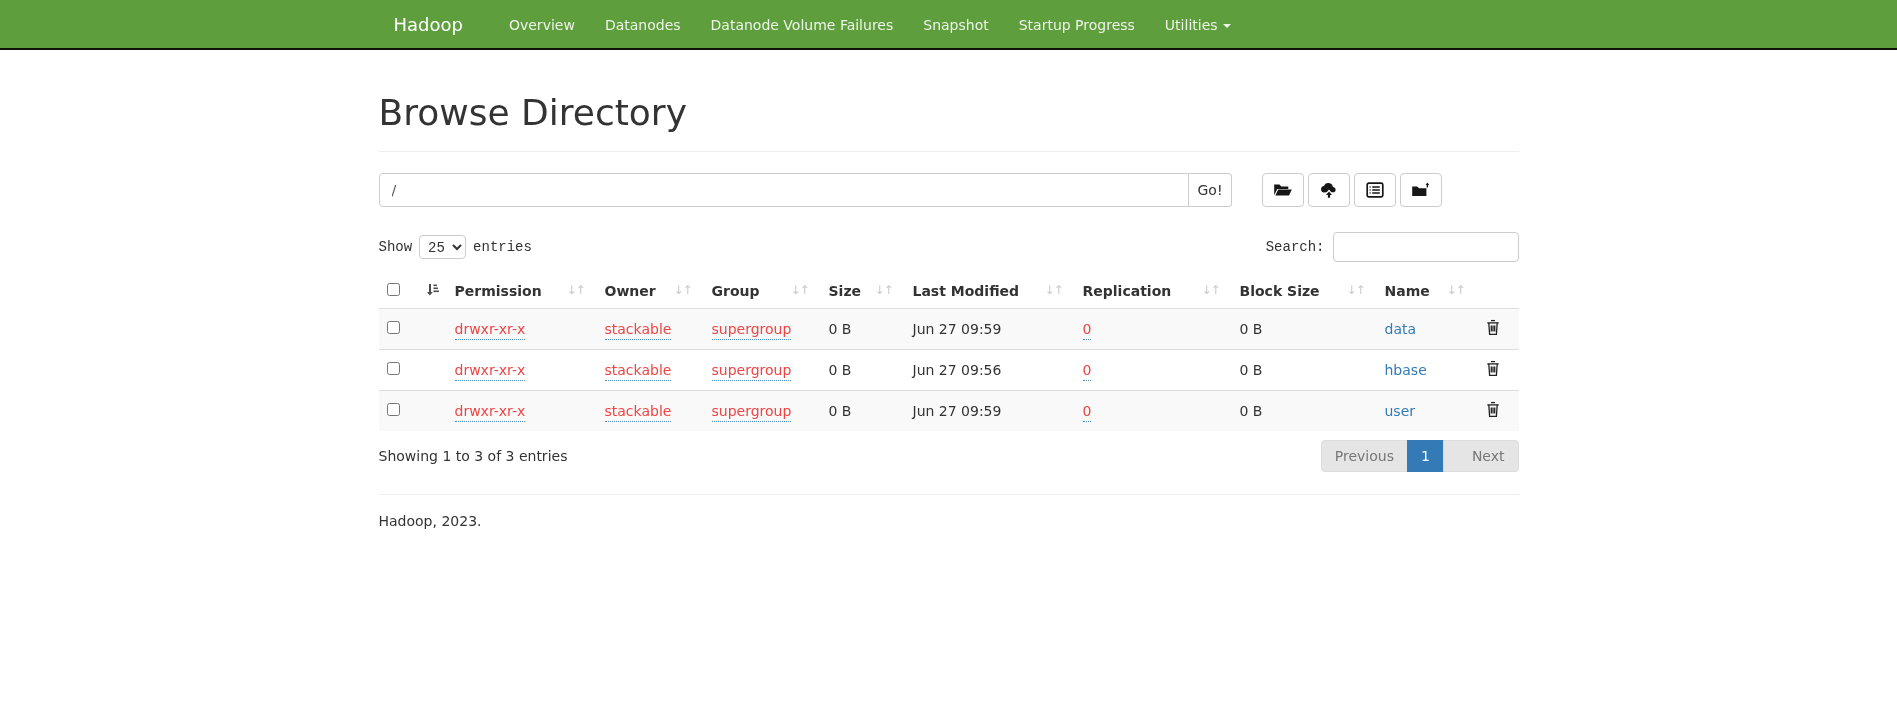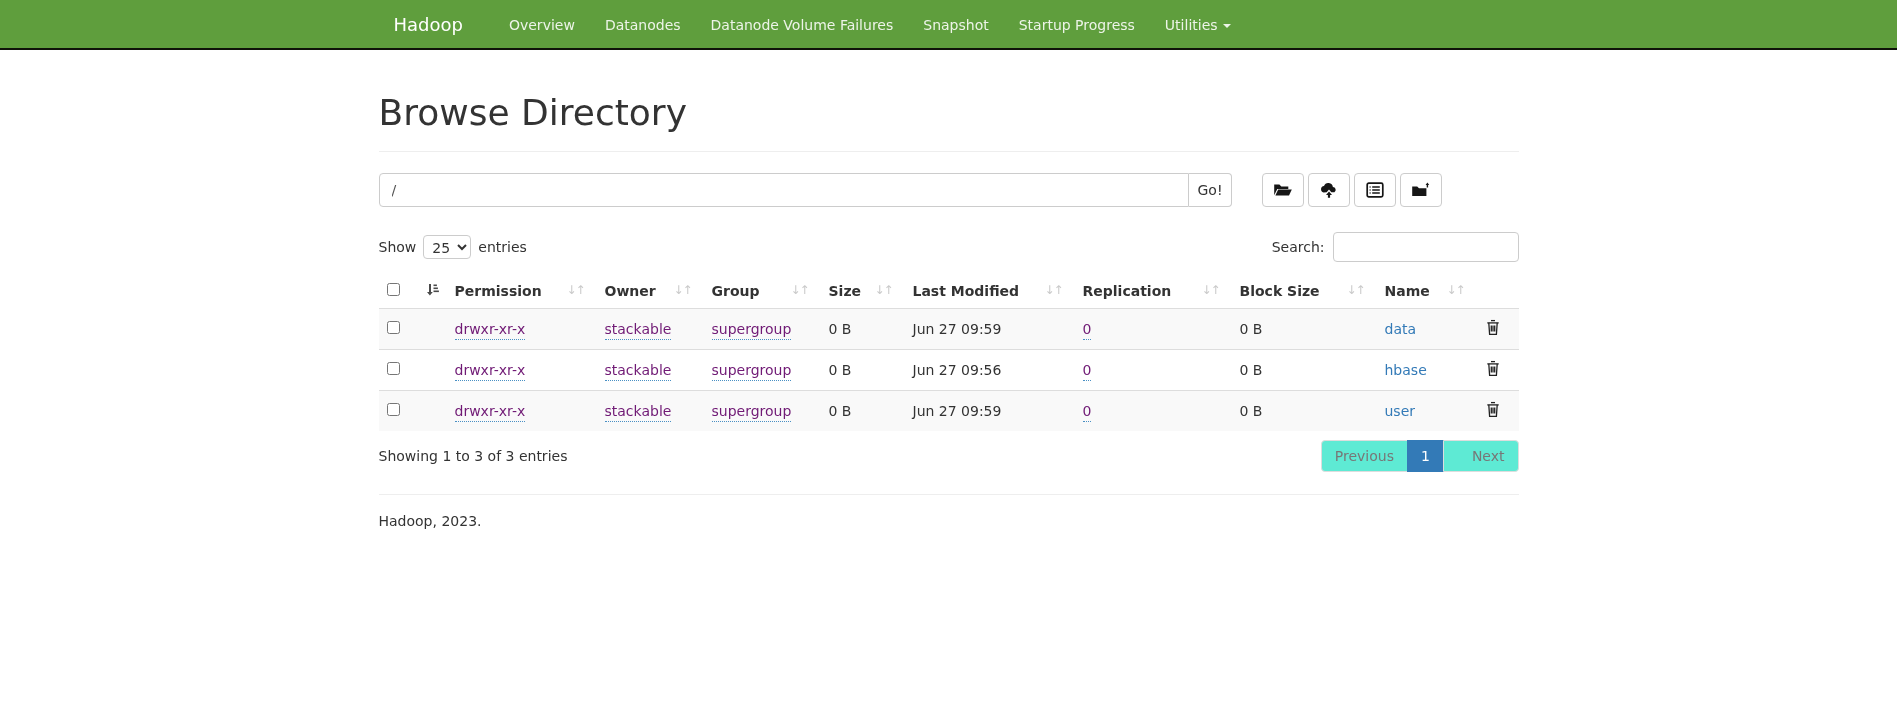--- a/index.html
+++ b/index.html
@@ -48,21 +48,21 @@
   }
   .btn-toolbar { display: flex; margin-left: 30px; }
   .icon-btn {
     width: 42px; height: 34px; margin-right: 4px; background: #fff;
     border: 1px solid #ccc; border-radius: 4px; cursor: pointer;
     display: flex; align-items: center; justify-content: center; padding: 0;
   }
   .icon-btn svg { display: block; }
 
   
-  .controls-row { display: flex; justify-content: space-between; align-items: center; margin: 16px 0 12px; }
+  .controls-row { display: flex; justify-content: space-between; align-items: center; margin: 16px 0 12px; font-family: Liberation Mono, monospace; }
   .length-control { display: flex; align-items: center; }
   .page-size-select {
     height: 24px; margin: 0 7px; padding: 3px 4px; font-size: 14px; color: #333;
     border: 1px solid #ccc; border-radius: 4px; background: #fff; font-family: inherit;
   }
   .search-control { display: flex; align-items: center; }
   .search-control label { margin-right: 8px; }
   .search-input {
     width: 186px; height: 30px; padding: 4px 8px; font-size: 14px;
     border: 1px solid #ccc; border-radius: 4px; outline: none; font-family: inherit;
@@ -75,32 +75,32 @@
     border-bottom: 1px solid #ddd; position: relative; white-space: nowrap; cursor: pointer;
   }
   table.explorer td { padding: 10px 8px; border-top: 1px solid #ddd; white-space: nowrap; }
   table.explorer tbody tr:nth-child(odd) { background: #f9f9f9; }
   .sort-both {
     position: absolute; right: 12px; top: 50%; transform: translateY(-54%);
     color: #c9c9c9; font-size: 12px; letter-spacing: -1px; font-weight: normal;
   }
   .sort-active { position: absolute; right: 8px; top: 50%; transform: translateY(-50%); }
   .editable {
-    border-bottom: 1px dotted #4a90c4; padding-bottom: 2px; cursor: pointer; color: #701a75;
+    border-bottom: 1px dotted #4a90c4; padding-bottom: 2px; cursor: pointer; color: #ef4444;
   }
   a.dir-link { color: #337ab7; text-decoration: none; cursor: pointer; }
   .trash-btn { background: none; border: 0; padding: 0; cursor: pointer; }
   input[type="checkbox"] { width: 13px; height: 13px; margin: 0; cursor: pointer; }
 
   
   .table-footer { display: flex; justify-content: space-between; align-items: center; margin-top: 9px; }
   .pagination { display: flex; list-style: none; margin: 0; padding: 0; }
   .pagination a {
     display: block; padding: 7px 13px; font-size: 14px; text-decoration: none;
-    color: #777; background: #5eead4; border: 1px solid #ddd; margin-left: -1px; cursor: pointer;
+    color: #777; background: #e5e5e5; border: 1px solid #ddd; margin-left: -1px; cursor: pointer;
   }
   .pagination li:first-child a { border-radius: 4px 0 0 4px; margin-left: 0; }
   .pagination li:last-child a { border-radius: 0 4px 4px 0; padding-left: 28px; }
   .pagination li.active a { background: #337ab7; border-color: #337ab7; color: #fff; }
 
   .site-footer { margin: 0 0 40px; color: #333; }
 </style>
 </head>
 <body>
 

